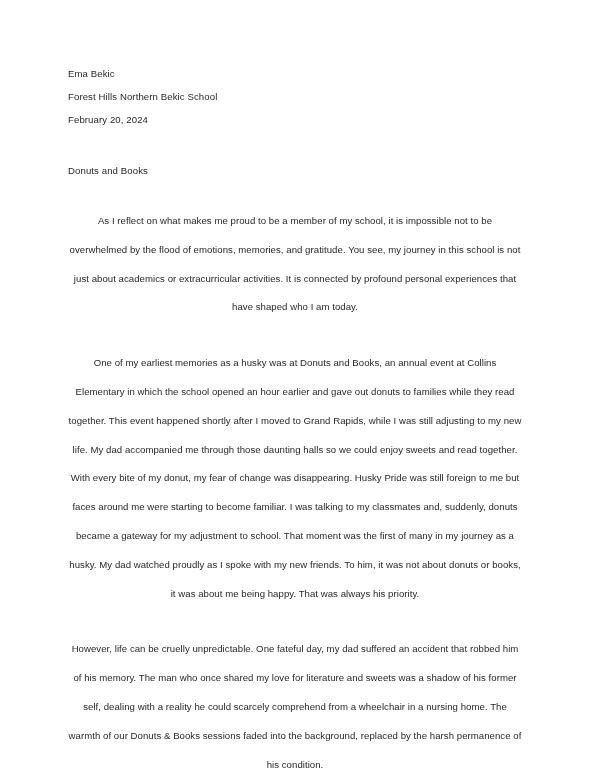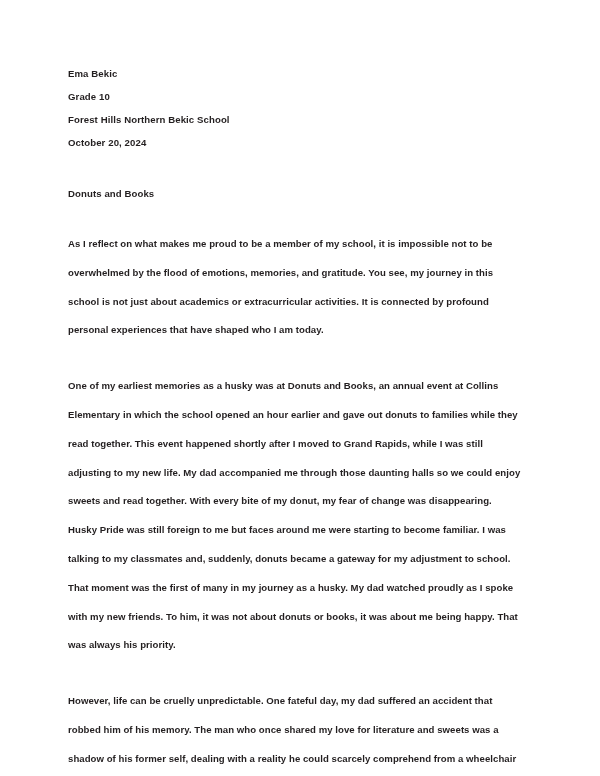--- a/index.html
+++ b/index.html
@@ -13,21 +13,20 @@
     overflow: hidden;
     font-family: "Liberation Sans", sans-serif;
   }
   .page {
     position: relative;
     width: 600px;
     height: 776px;
     background: #ffffff;
     box-sizing: border-box;
     padding: 16px;
-    font-weight: bold;
   }
   .doc-body {
     position: absolute;
     left: 68px;
     top: 62px;
     width: 454px;
   }
   .heading-block {
     margin: 0 0 0 0;
   }
@@ -43,39 +42,38 @@
     line-height: 23px;
     color: #231f20;
     text-align: left;
     margin-top: 28px;
     letter-spacing: 0.01em;
   }
   .para {
     font-size: 9.6px;
     line-height: 28.8px;
     color: #231f20;
-    text-align: left;
+    text-align: center;
     letter-spacing: 0.005em;
     margin: 0;
   }
   .para.p1 { margin-top: 25px; }
   .para.p2 { margin-top: 27px; }
   .para.p3 { margin-top: 27px; }
 </style>
 </head>
 <body>
 
 <div class="page">
   <div class="doc-body">
 
     <div class="heading-block">
       <div class="heading-line">Ema Bekic</div>
-      <div class="heading-line">Grade 10</div>
       <div class="heading-line">Forest Hills Northern Bekic School</div>
-      <div class="heading-line">October 20, 2024</div>
+      <div class="heading-line">February 20, 2024</div>
     </div>
 
     <div class="title">Donuts and Books</div>
 
     <p class="para p1">As I reflect on what makes me proud to be a member of my school, it is impossible not to be overwhelmed by the flood of emotions, memories, and gratitude. You see, my journey in this school is not just about academics or extracurricular activities. It is connected by profound personal experiences that have shaped who I am today.</p>
     <p class="para p2">One of my earliest memories as a husky was at Donuts and Books, an annual event at Collins Elementary in which the school opened an hour earlier and gave out donuts to families while they read together. This event happened shortly after I moved to Grand Rapids, while I was still adjusting to my new life. My dad accompanied me through those daunting halls so we could enjoy sweets and read together. With every bite of my donut, my fear of change was disappearing. Husky Pride was still foreign to me but faces around me were starting to become familiar. I was talking to my classmates and, suddenly, donuts became a gateway for my adjustment to school. That moment was the first of many in my journey as a husky. My dad watched proudly as I spoke with my new friends. To him, it was not about donuts or books, it was about me being happy. That was always his priority.</p>
     <p class="para p3">However, life can be cruelly unpredictable. One fateful day, my dad suffered an accident that robbed him of his memory. The man who once shared my love for literature and sweets was a shadow of his former self, dealing with a reality he could scarcely comprehend from a wheelchair in a nursing home. The warmth of our Donuts &amp; Books sessions faded into the background, replaced by the harsh permanence of his condition.</p>
 
   </div>
 </div>

